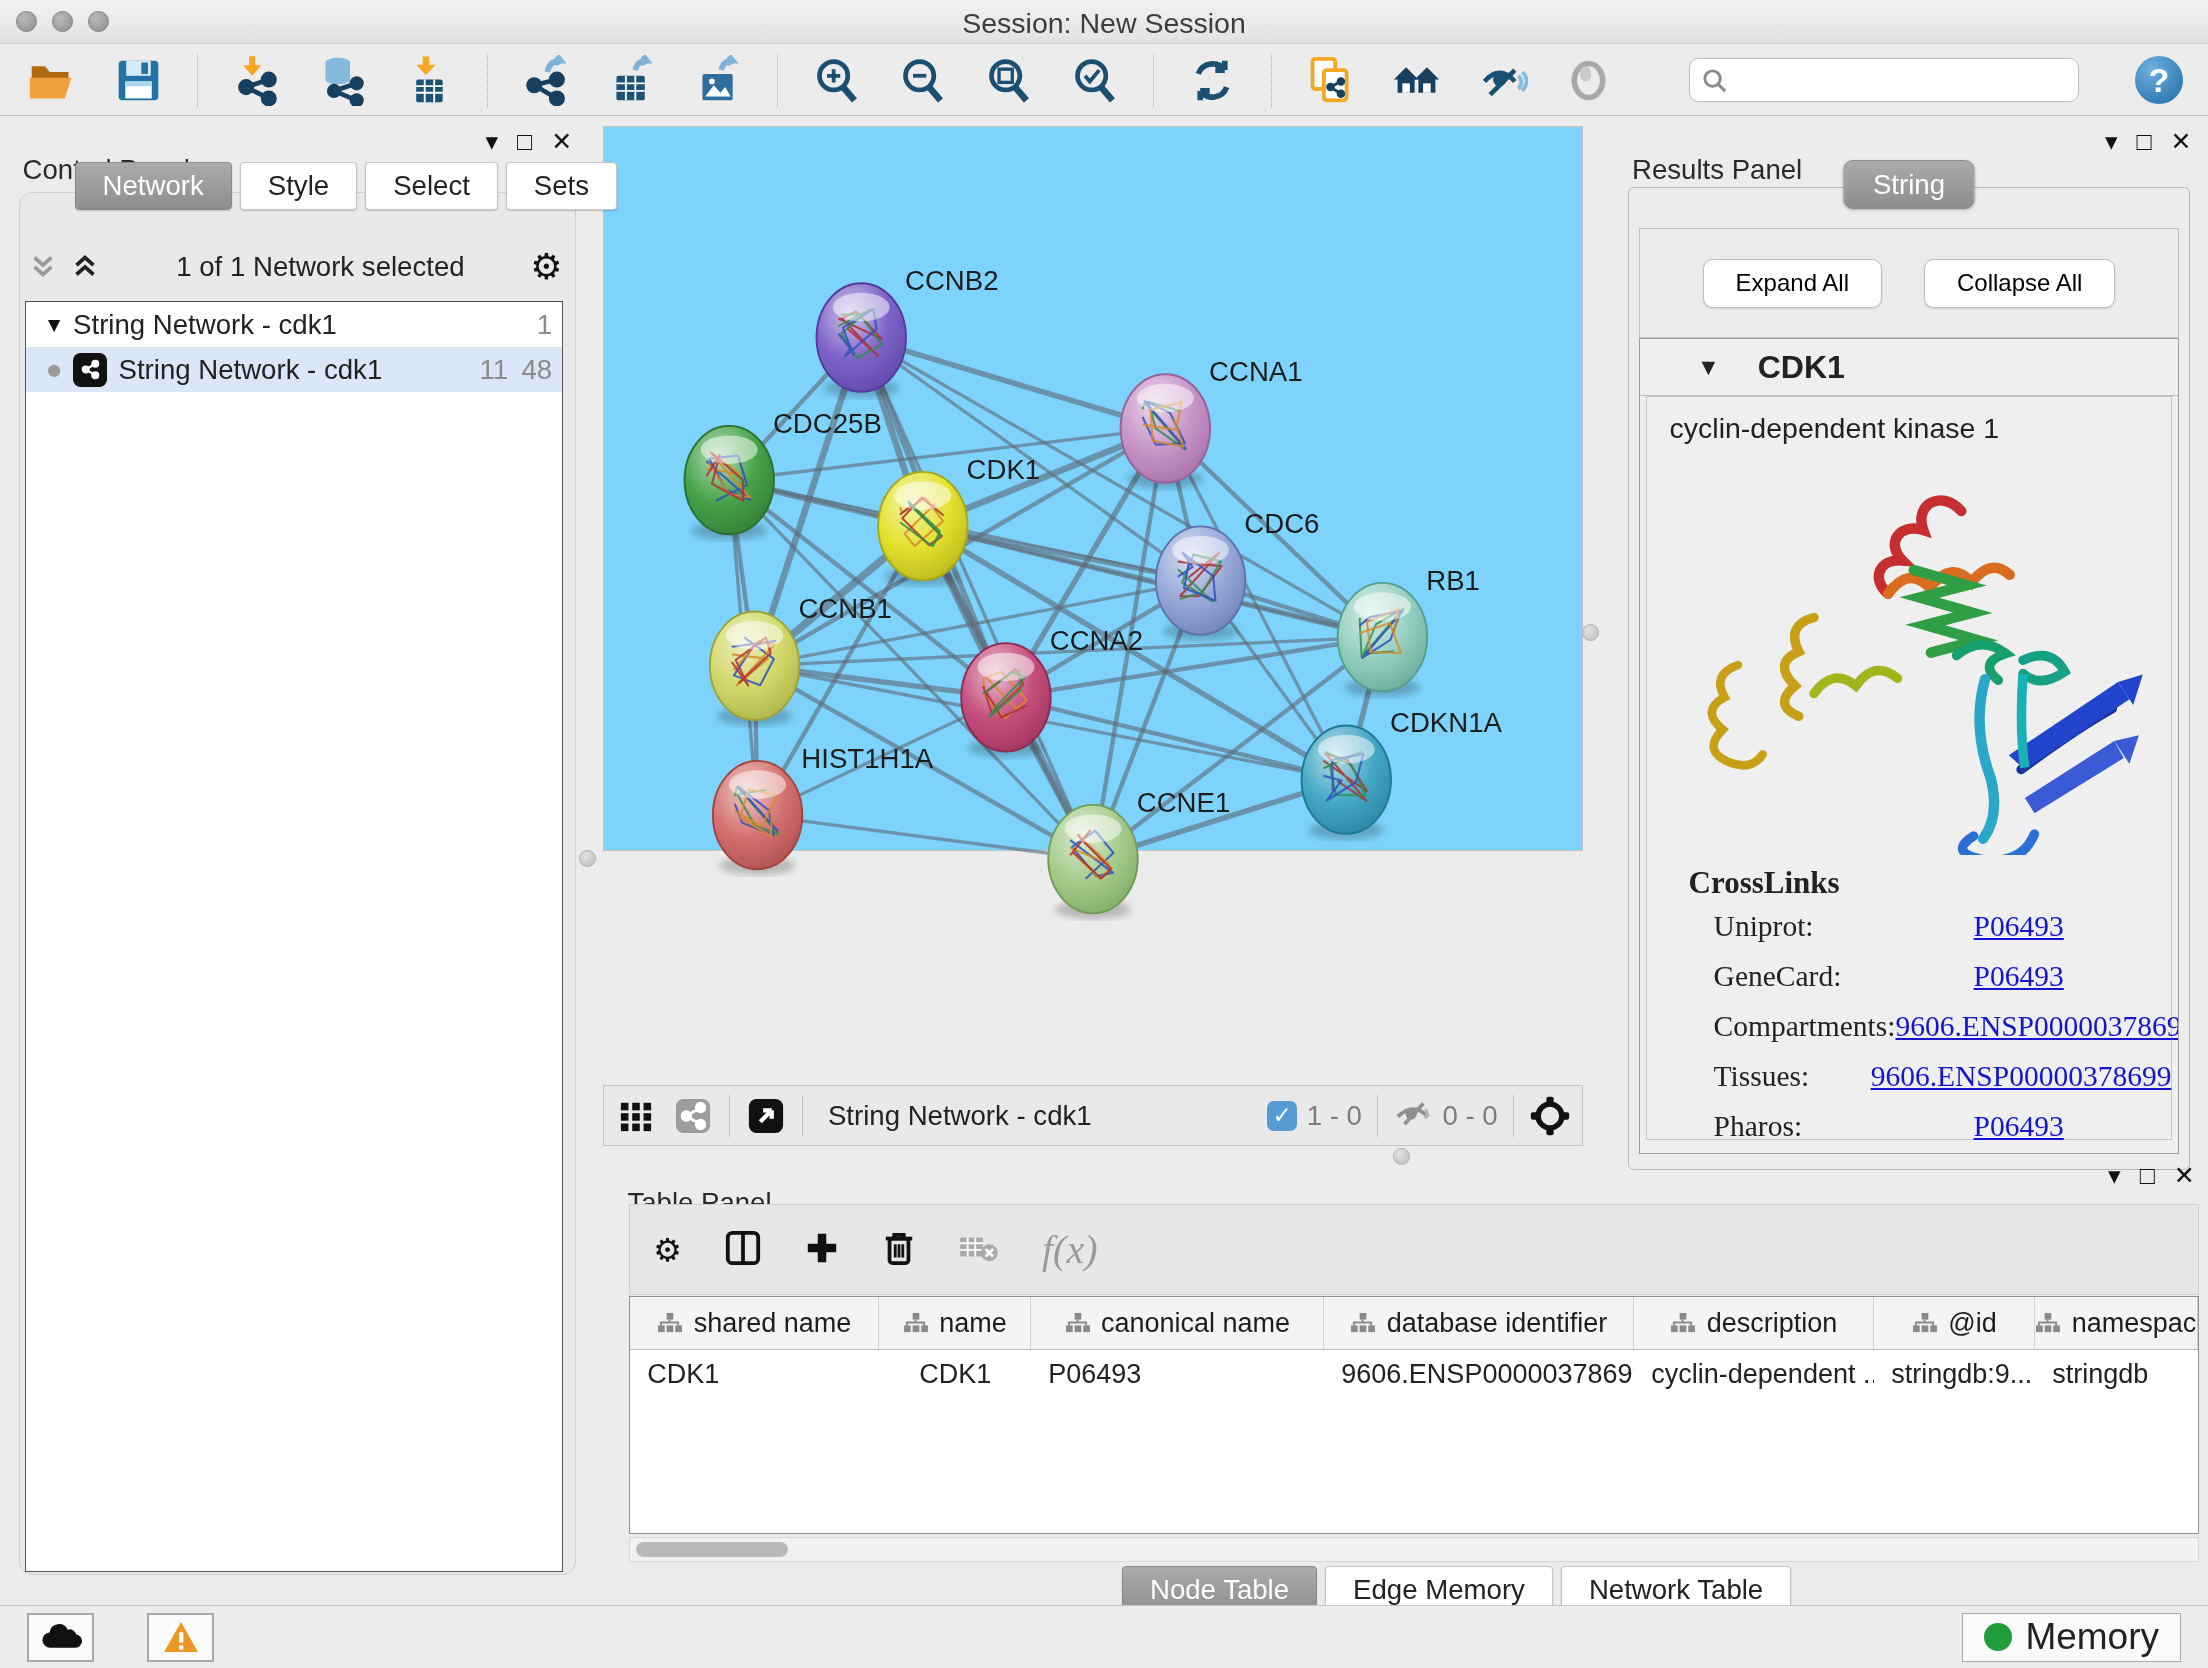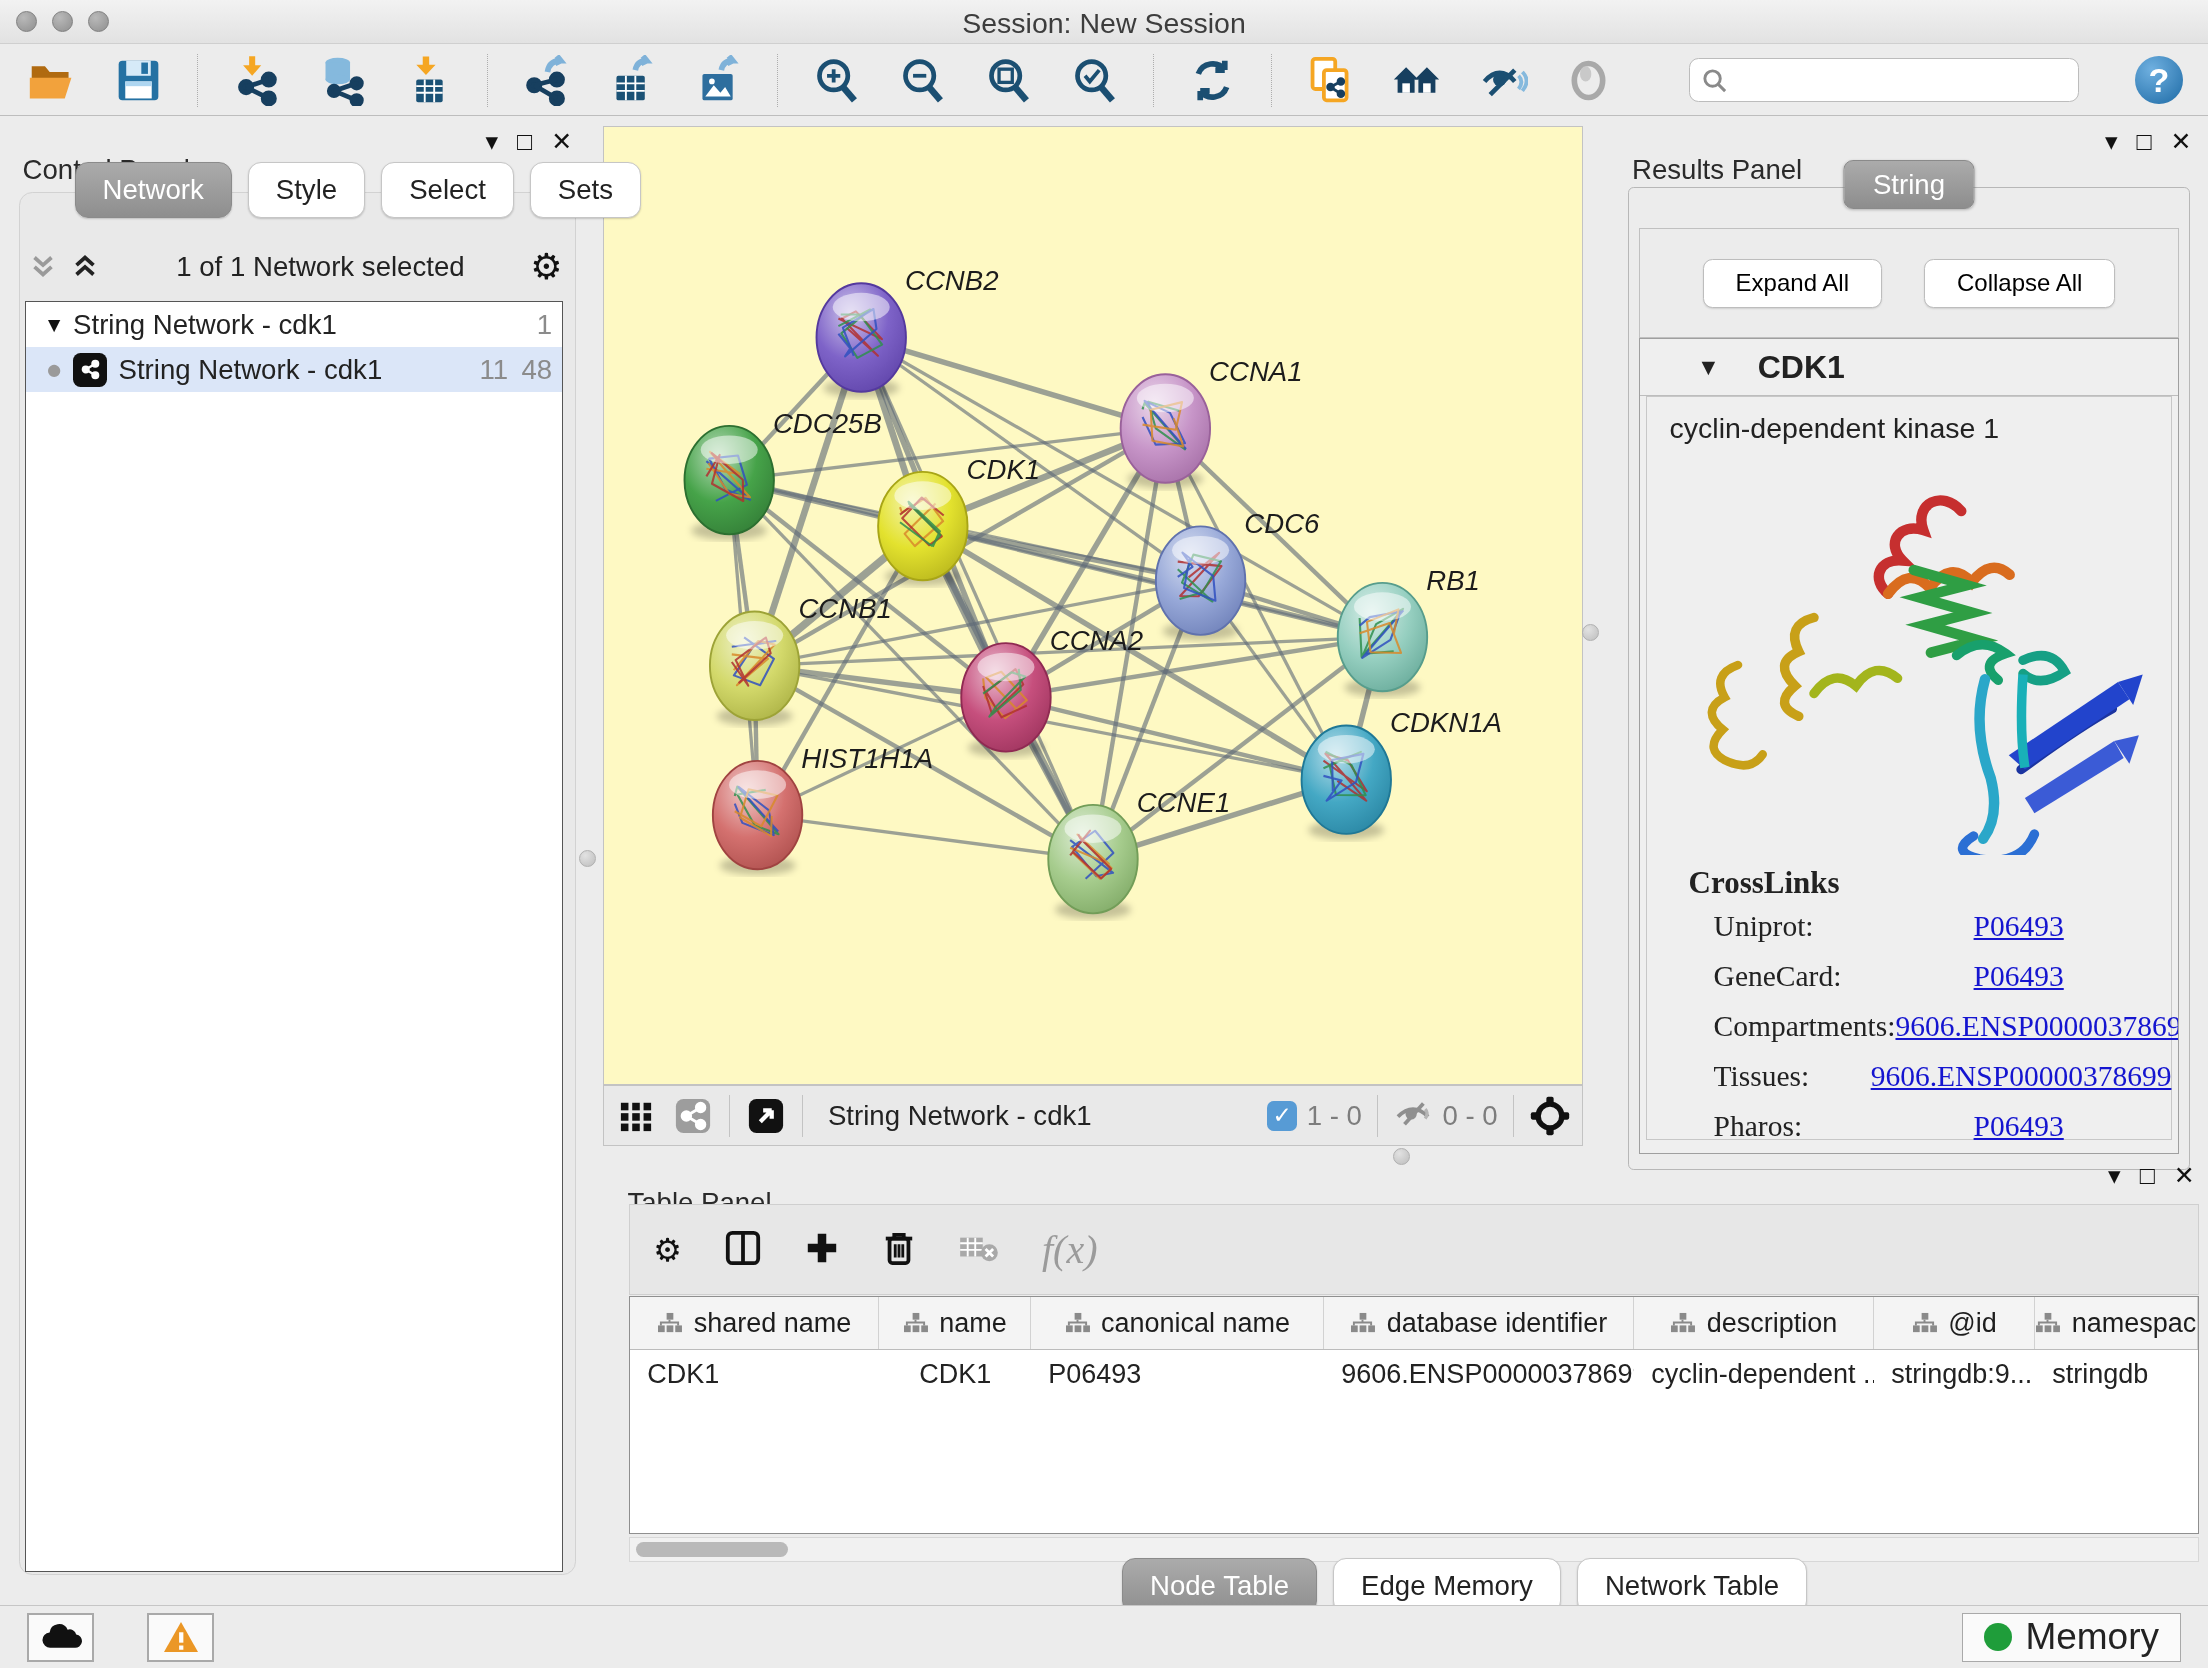--- a/index.html
+++ b/index.html
@@ -29,40 +29,40 @@
   
   .panel-title{font-size:27.6px;color:#2a2a2a;margin-top:26px;}
   .panel-ctls{position:absolute;top:0;right:9.5px;display:flex;align-items:center;gap:19px;height:34px;}
   .pc{font-size:25px;color:#111;}
 
   
   .control-panel{position:absolute;left:7.6px;top:124px;width:574px;height:1457px;}
   .cp-body{position:absolute;left:11.4px;top:68px;right:5.7px;bottom:5.7px;background:#e9e9e9;
     border:1px solid #d2d2d2;border-radius:13.3px;}
   .tabs-row{position:absolute;left:67px;top:38px;display:flex;z-index:3;}
-  .tab{height:56px;padding:0 27px;background:#fff;border:1px solid #c6c6c6;border-radius:13px;
-    font-size:27.6px;display:flex;align-items:center;margin-right:16px;box-shadow:0 1px 1.9px rgba(0,0,0,.18);}
+  .tab{height:48px;padding:0 27px;background:#fff;border:1px solid #c6c6c6;border-radius:4px;
+    font-size:27.6px;display:flex;align-items:center;margin-right:8px;box-shadow:0 1px 1.9px rgba(0,0,0,.18);}
   .tab.active{background:linear-gradient(#ababab,#8e8e8e);color:#fff;border-color:#8b8b8b;}
   .cp-status{position:absolute;left:19px;right:19px;top:122px;height:42px;display:flex;align-items:center;}
   .cp-status .chev{width:42px;}
   .cp-status .stext{flex:1;text-align:center;font-size:27.6px;}
   .gear{font-size:36px;line-height:1;color:#111;}
   .tree{position:absolute;left:17px;top:177px;width:538px;bottom:9.5px;background:#fff;border:1.9px solid #555;}
   .trow{height:45px;display:flex;align-items:center;font-size:27.6px;padding:0 9.5px;}
   .trow .twisty{width:38px;text-align:center;font-size:21px;color:#111;}
   .trow .dot{width:38px;text-align:center;color:#9a9a9a;font-size:28.5px;}
   .trow .nlabel{flex:1;white-space:nowrap;overflow:hidden;}
   .trow .cnt{color:#8b8b8b;margin-left:13.3px;}
   .trow.selected{background:#dbe6f8;}
   .share-badge{width:34px;height:34px;border-radius:7.6px;background:#111;display:inline-flex;
      align-items:center;justify-content:center;margin-right:11.4px;flex:0 0 auto;}
 
   
-  .net-canvas{position:absolute;left:603px;top:126px;width:980px;height:959px;background:#fef9c3;
-     border:1px solid #c3c3c3;font-style:italic;}
+  .net-canvas{position:absolute;left:603px;top:126px;width:980px;height:725px;background:#7dd3fc;
+     border:1px solid #c3c3c3;}
   .net-nav{position:absolute;left:603px;top:1085px;width:980px;height:61px;background:#e9e9e9;
      border:1px solid #c3c3c3;display:flex;align-items:center;padding:0 11.4px;gap:15px;}
   .nav-sep{width:0;height:42px;border-left:1px solid #c3c3c3;}
   .nav-title{flex:1;font-size:27.6px;color:#222;padding-left:9.5px;}
   .nav-count{font-size:27.6px;color:#7d7d7d;display:flex;align-items:center;gap:9.5px;}
   .nav-ico{width:42px;height:42px;display:flex;align-items:center;justify-content:center;}
   .chk{width:30px;height:30px;border-radius:6.7px;background:#579bd5;display:inline-flex;
        align-items:center;justify-content:center;color:#fff;font-size:23px;font-weight:bold;}
 
   

